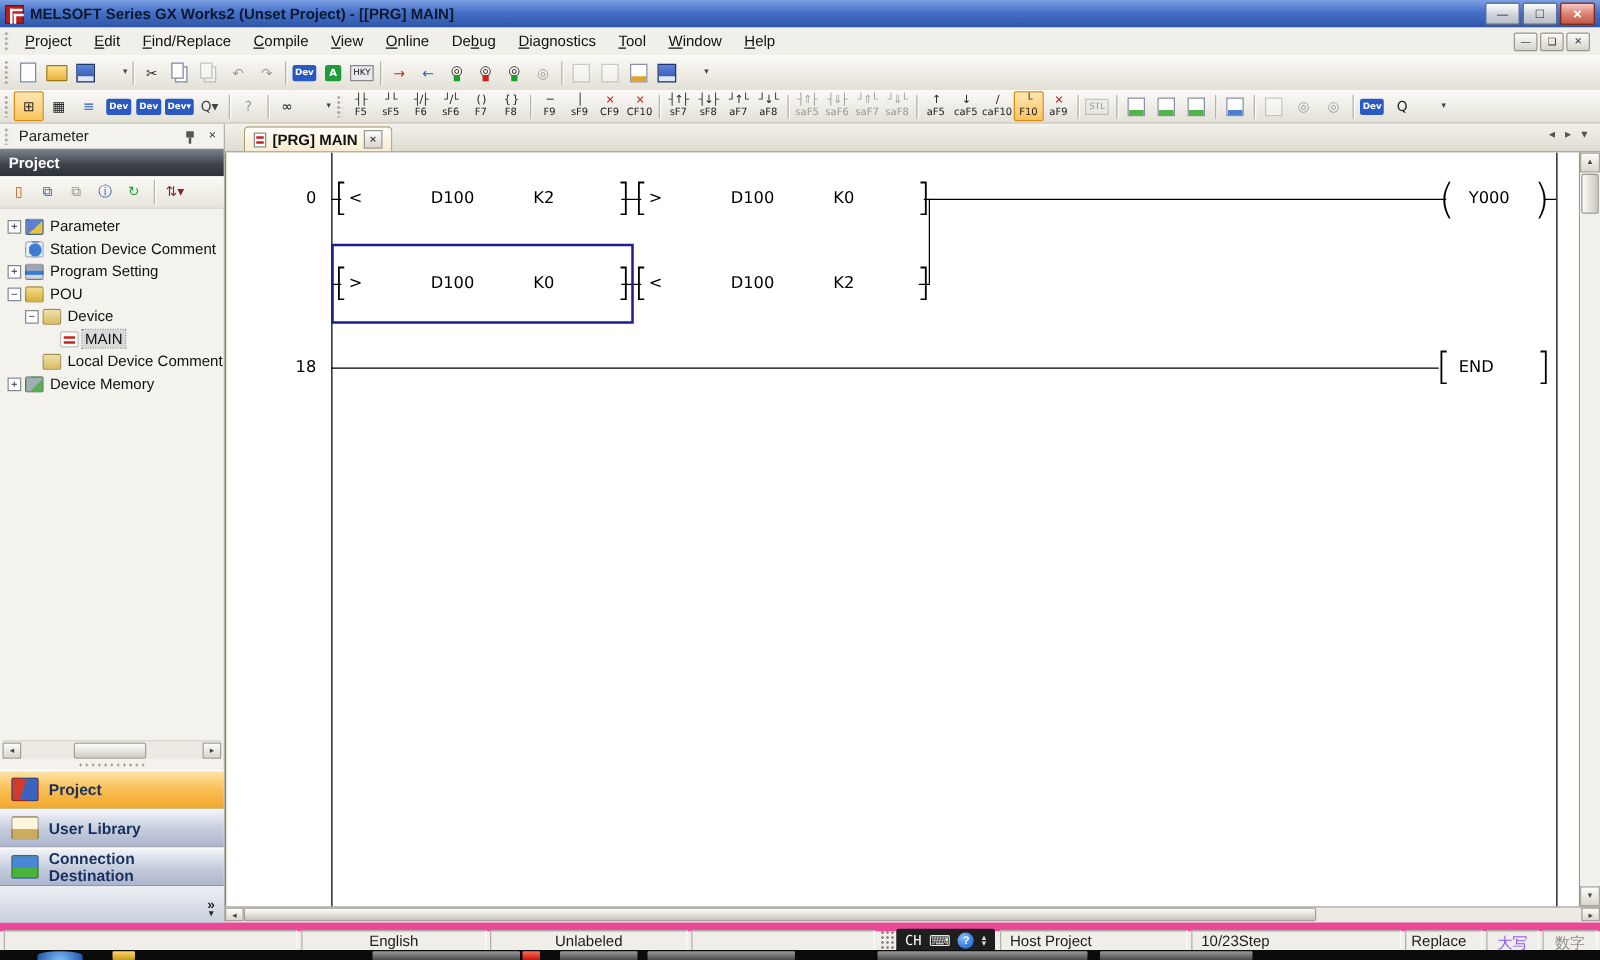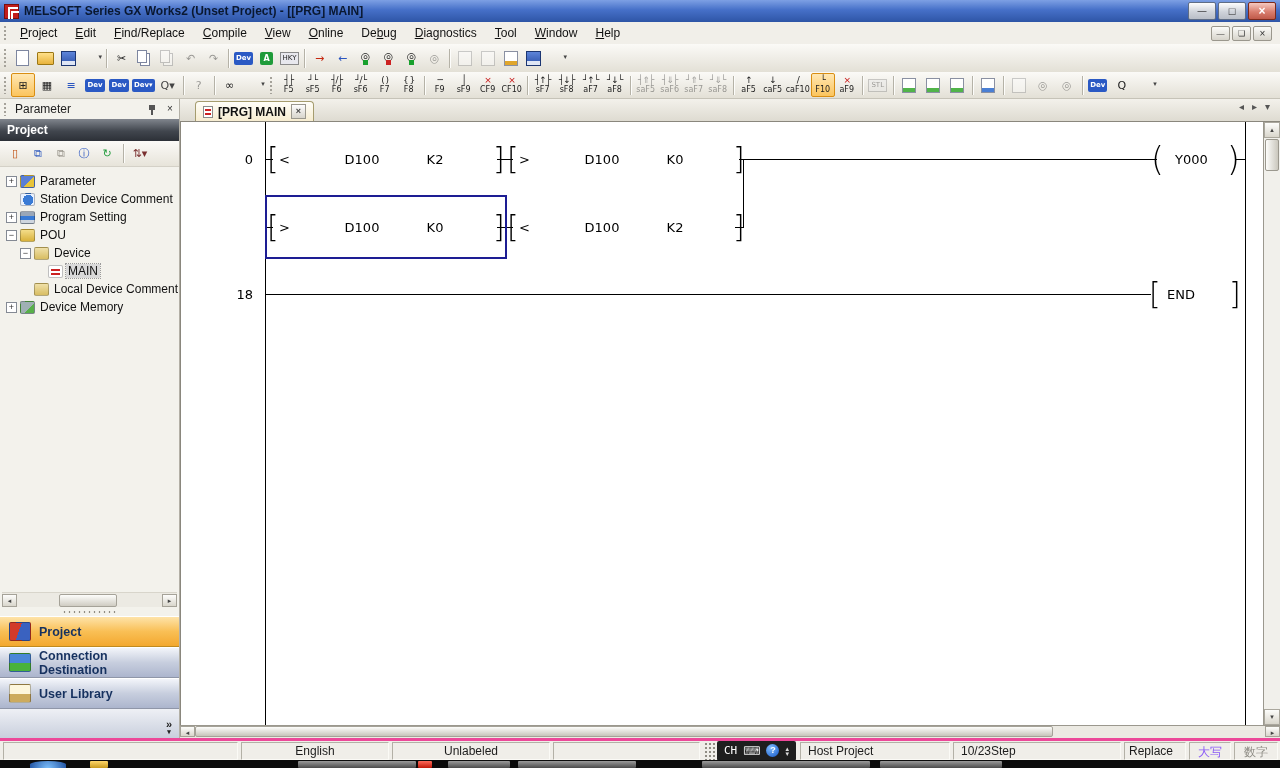--- a/index.html
+++ b/index.html
@@ -133,21 +133,21 @@
   .rnum{position:absolute;left:8px;width:64px;text-align:right;font-size:13px;color:#000;transform:translateY(-50%);font-family:"DejaVu Sans",sans-serif;}
   .lt{position:absolute;font-size:13px;color:#000;transform:translate(-50%,-50%);font-family:"DejaVu Sans",sans-serif;white-space:nowrap;}
   .lt.anchor-l{transform:translateY(-50%);}
   .br{position:absolute;transform:translateY(-50%);font:300 30px/1 "DejaVu Sans",sans-serif;color:#000;}
   .br-o::before{content:"[";} .br-c::before{content:"]";}
   .par{position:absolute;transform:translateY(-50%);font:300 33px/1 "DejaVu Sans",sans-serif;color:#000;}
   .par-o::before{content:"(";} .par-c::before{content:")";}
   .cursor{position:absolute;border:2px solid #1d1d93;background:transparent;}
 
   
-  .statusbar{height:22px;flex:0 0 auto;background:#f0eee9;border-top:3px solid #ec4899;display:flex;align-items:center;font-size:12px;color:#1c1c1c;}
+  .statusbar{height:22px;flex:0 0 auto;background:#f0eee9;border-top:7px solid #ec4899;display:flex;align-items:center;font-size:12px;color:#1c1c1c;}
   .sp{height:18px;margin:1px 0 1px 3px;border:1px solid;border-color:#b3b0a6 #fbfaf6 #fbfaf6 #b3b0a6;padding:1px 7px 0;white-space:nowrap;overflow:hidden;}
   .sp.center{text-align:center;}
   .sp.c1{color:#8b5cf6;} .sp.c2{color:#8f8d86;}
   .ime-handle{width:12px;height:18px;margin-left:4px;background:radial-gradient(#8f8c83 1px,transparent 1.2px);background-size:4px 4px;}
   .ime{height:20px;background:#1e1e1e;border-radius:2px;color:#fff;display:flex;align-items:center;gap:6px;padding:0 7px;margin:0 1px;}
   .ime .lang{font-size:11px;font-family:"DejaVu Sans Mono",monospace;}
   .kbd-ic{font-size:12px;color:#e8e8e8;}
   .kbd-ic::before{content:"⌨";}
   .ime-q{width:13px;height:13px;border-radius:50%;background:radial-gradient(circle at 35% 30%,#7fbcff,#1356c6);font-size:9px;text-align:center;line-height:13px;color:#fff;font-weight:bold;}
   .ime-q::before{content:"?";}
@@ -485,26 +485,26 @@
         <span class="hthumb"></span>
         <span class="sArr" style="margin-left:auto;">▸</span>
       </div>
       <div class="dots"></div>
       <div id="nav-buttons">
           <div class="nbtn active">
             <span class="nicon ni-project"></span>
             <span>Project</span>
           </div>
           <div class="nbtn">
+            <span class="nicon ni-userlib"></span>
+            <span>User Library</span>
+          </div>
+          <div class="nbtn">
             <span class="nicon ni-conn"></span>
             <span>Connection Destination</span>
-          </div>
-          <div class="nbtn">
-            <span class="nicon ni-userlib"></span>
-            <span>User Library</span>
           </div>
         </div>
       <div class="nav-foot">
         <span class="chev"></span>
       </div>
     </div>
 
     <div class="editor">
       <div class="tabstrip">
         <div class="tab">

